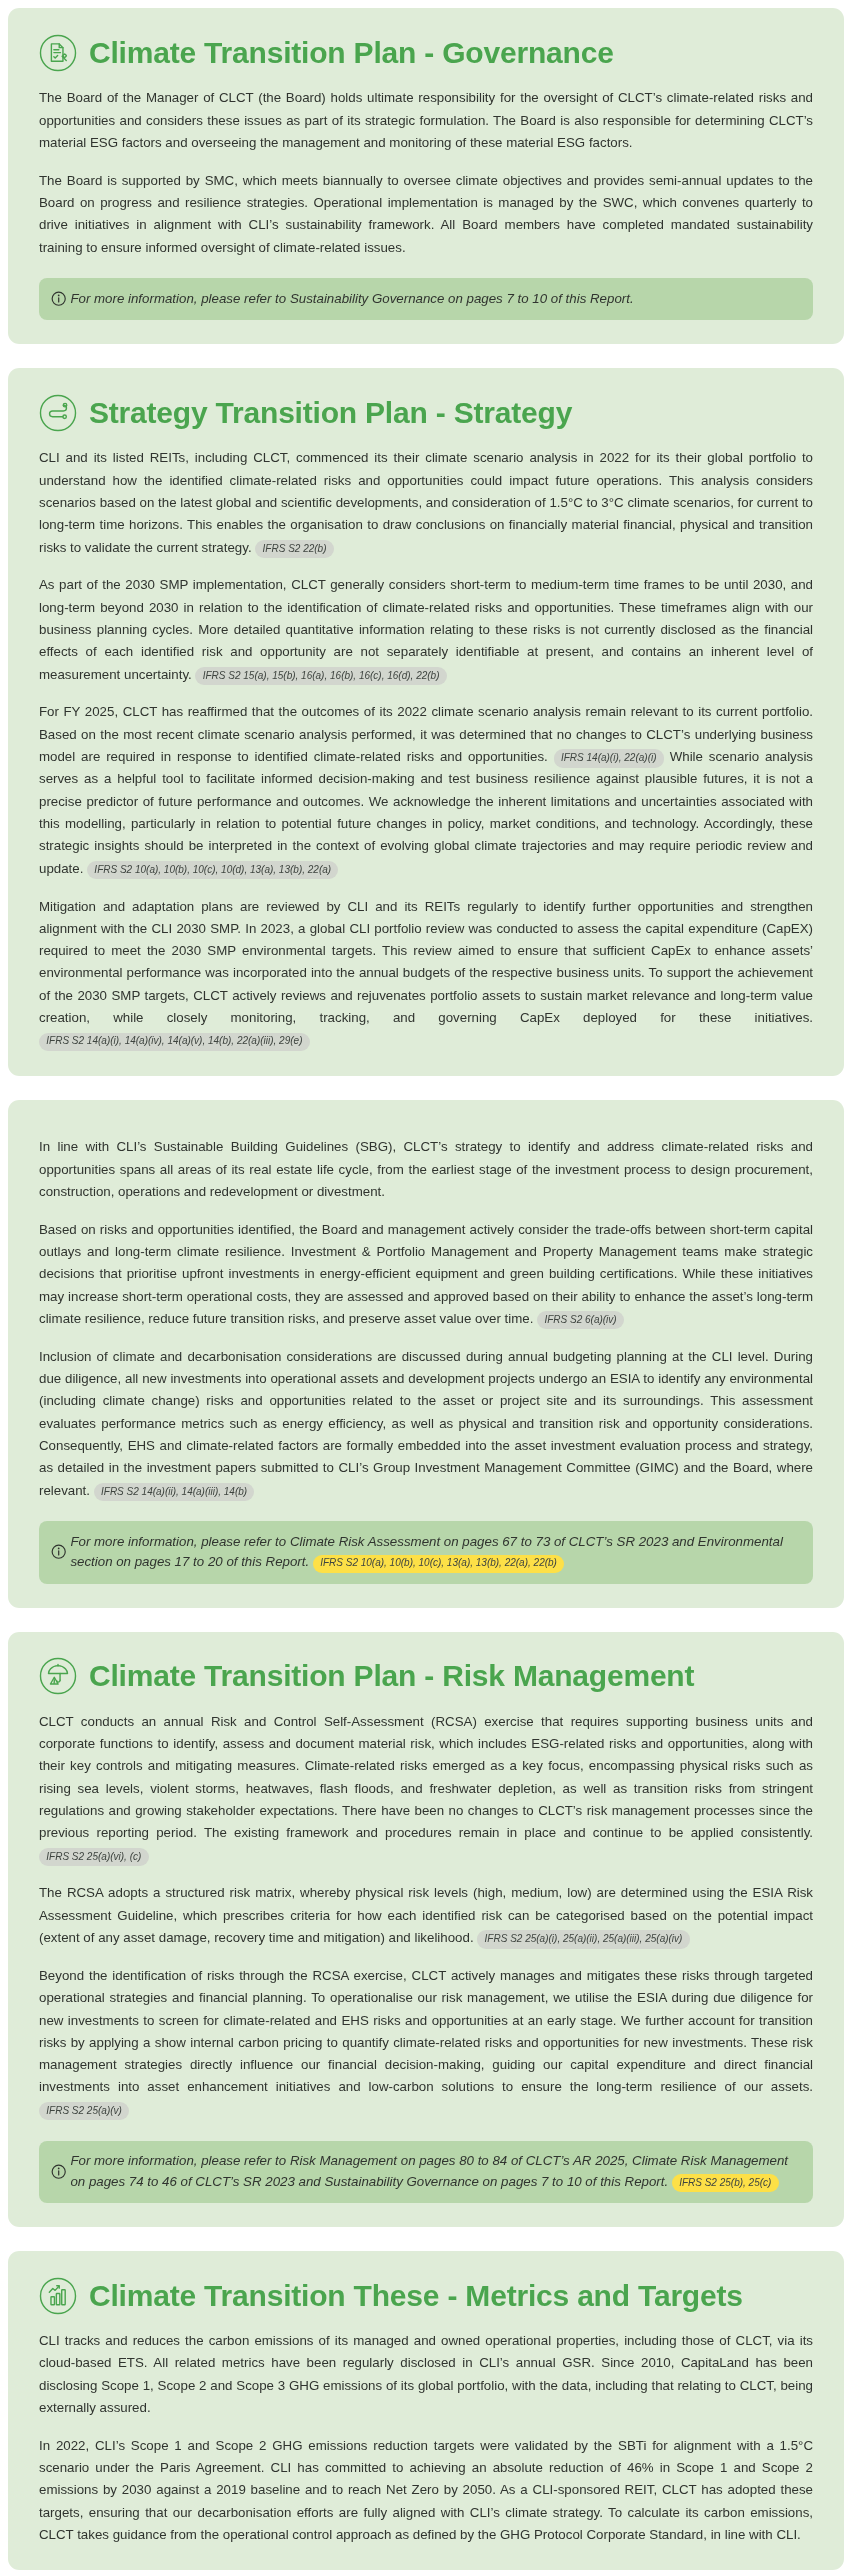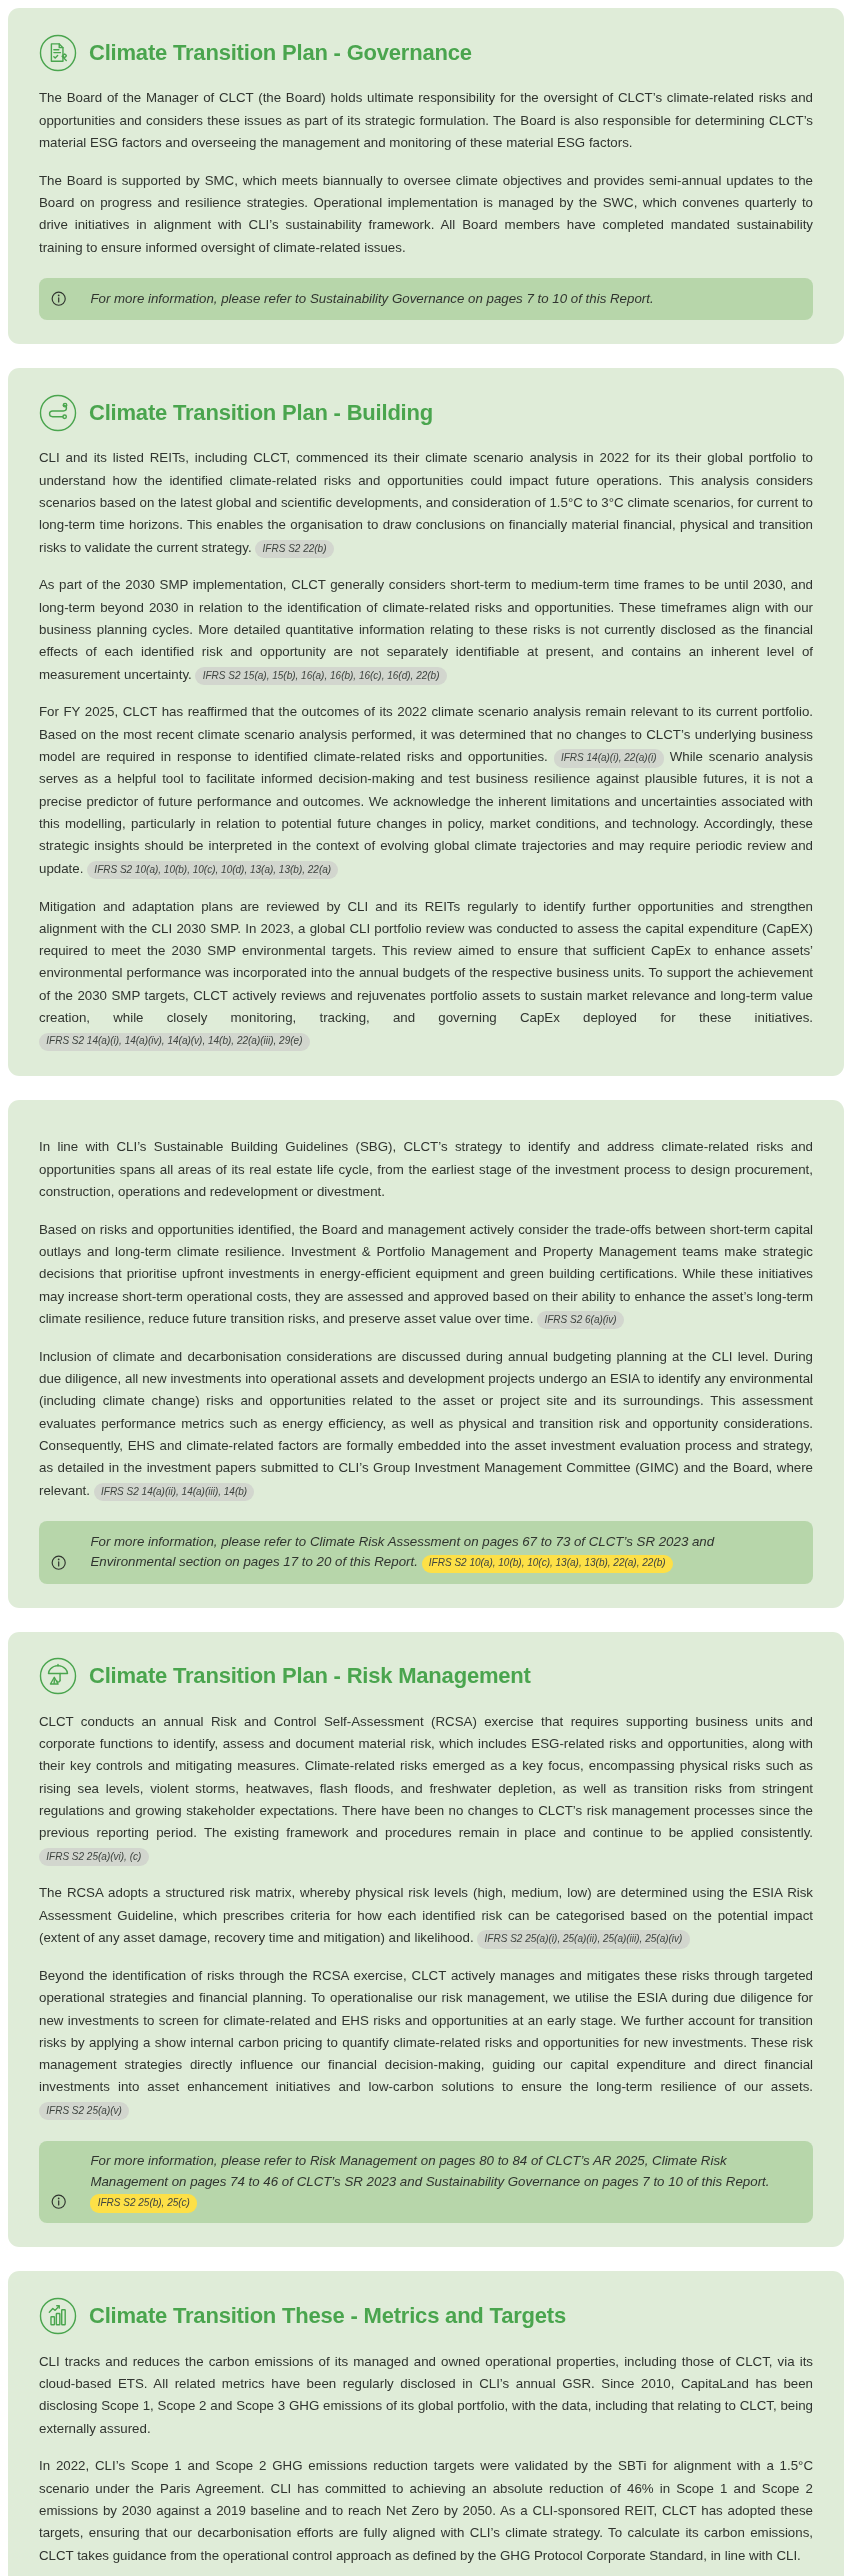--- a/index.html
+++ b/index.html
@@ -24,21 +24,21 @@
   }
   .card-header{
     display:flex;
     align-items:center;
     gap:12px;
     margin:4.9px 0 1.6px 0;
   }
   .icon-circle svg{display:block;width:38px;height:38px;}
   .card-title{
     margin:0;
-    font-size:22px;
+    font-size:30px;
     font-weight:bold;
     color:#4aa54e;
     letter-spacing:-0.2px;
   }
   .para{
     font-size:13.3px;
     line-height:1.68;
     text-align:justify;
     margin:15.4px 0 0 0;
   }
@@ -52,22 +52,22 @@
     font-style:italic;
     line-height:1.6;
     white-space:normal;
   }
   .callout{
     margin-top:19.4px;
     background:#b7d6aa;
     border-radius:8px;
     padding:10.5px 14.6px 10.5px 12px;
     display:flex;
-    align-items:flex-end;
-    gap:24px;
+    align-items:center;
+    gap:4px;
   }
   .callout-icon{flex:0 0 auto;margin-top:2.4px;}
   .callout-text{
     font-style:italic;
     font-size:13.3px;
     line-height:1.55;
     text-align:left;
   }
   .callout .ifrs-tag{background:#fde047;}
 </style>
@@ -109,21 +109,21 @@
   <section class="card">
     <div class="card-header">
       <span class="icon-circle">
         <svg viewBox="0 0 46 46" fill="none" stroke="#4aa54e" stroke-width="1.7" stroke-linecap="round" stroke-linejoin="round">
           <circle cx="23" cy="23" r="21.2"></circle>
           <path d="M29.5 13.5 c5 0 5 7 0 7 h-13 c-5 0 -5 7 0 7 h12.5"></path>
           <circle cx="31.5" cy="13.5" r="2.1"></circle>
           <circle cx="31" cy="27.5" r="2.1"></circle>
         </svg>
       </span>
-      <h1 class="card-title">Climate Transition Plan - Building</h1>
+      <h1 class="card-title">Strategy Transition Plan - Strategy</h1>
     </div>
     <div class="card-body">
         <p class="para"><span>CLI and its listed REITs, including CLCT, commenced its their climate scenario analysis in 2022 for its their global portfolio to understand how the identified climate-related risks and opportunities could impact future operations. This analysis considers scenarios based on the latest global and scientific developments, and consideration of 1.5°C to 3°C climate scenarios, for current to long-term time horizons. This enables the organisation to draw conclusions on financially material financial, physical and transition risks to validate the current strategy. </span><span class="ifrs-tag">IFRS S2 22(b)</span></p>
         <p class="para"><span>As part of the 2030 SMP implementation, CLCT generally considers short-term to medium-term time frames to be until 2030, and long-term beyond 2030 in relation to the identification of climate-related risks and opportunities. These timeframes align with our business planning cycles. More detailed quantitative information relating to these risks is not currently disclosed as the financial effects of each identified risk and opportunity are not separately identifiable at present, and contains an inherent level of measurement uncertainty. </span><span class="ifrs-tag">IFRS S2 15(a), 15(b), 16(a), 16(b), 16(c), 16(d), 22(b)</span></p>
         <p class="para"><span>For FY 2025, CLCT has reaffirmed that the outcomes of its 2022 climate scenario analysis remain relevant to its current portfolio. Based on the most recent climate scenario analysis performed, it was determined that no changes to CLCT’s underlying business model are required in response to identified climate-related risks and opportunities. </span><span class="ifrs-tag">IFRS 14(a)(i), 22(a)(i)</span><span> While scenario analysis serves as a helpful tool to facilitate informed decision-making and test business resilience against plausible futures, it is not a precise predictor of future performance and outcomes. We acknowledge the inherent limitations and uncertainties associated with this modelling, particularly in relation to potential future changes in policy, market conditions, and technology. Accordingly, these strategic insights should be interpreted in the context of evolving global climate trajectories and may require periodic review and update. </span><span class="ifrs-tag">IFRS S2 10(a), 10(b), 10(c), 10(d), 13(a), 13(b), 22(a)</span></p>
         <p class="para"><span>Mitigation and adaptation plans are reviewed by CLI and its REITs regularly to identify further opportunities and strengthen alignment with the CLI 2030 SMP. In 2023, a global CLI portfolio review was conducted to assess the capital expenditure (CapEX) required to meet the 2030 SMP environmental targets. This review aimed to ensure that sufficient CapEx to enhance assets’ environmental performance was incorporated into the annual budgets of the respective business units. To support the achievement of the 2030 SMP targets, CLCT actively reviews and rejuvenates portfolio assets to sustain market relevance and long-term value creation, while closely monitoring, tracking, and governing CapEx deployed for these initiatives. </span><span class="ifrs-tag">IFRS S2 14(a)(i), 14(a)(iv), 14(a)(v), 14(b), 22(a)(iii), 29(e)</span></p>
       </div>
   </section>
 
   <section class="card">

